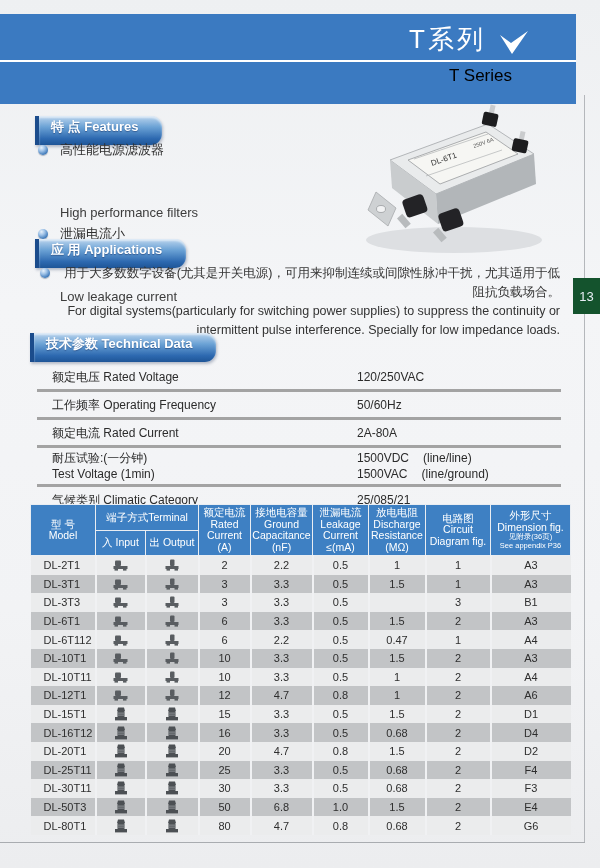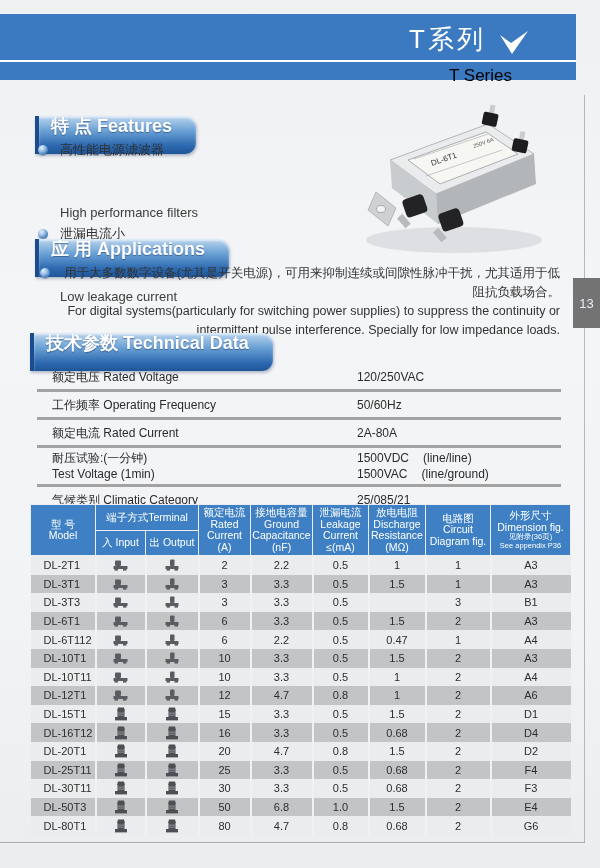--- a/index.html
+++ b/index.html
@@ -3,35 +3,35 @@
 <meta charset="utf-8">
 <style>
   html,body{margin:0;padding:0;}
   body{
     width:600px;height:868px;position:relative;overflow:hidden;
     font-family:"Liberation Sans","DejaVu Sans",sans-serif;
     background:linear-gradient(180deg,#eef0f2 0%,#f4f5f7 35%,#f2f3f5 70%,#ecedef 100%);
     color:#333;
   }
   
-  .top-band{position:absolute;left:0;top:14px;width:576px;height:66px;background:#3b7ac1;}
+  .top-band{position:absolute;left:0;top:14px;width:576px;height:90px;background:#3b7ac1;}
   .band-divider{position:absolute;left:0;top:46px;width:100%;height:2px;background:#fff;}
   .band-cn{position:absolute;top:8px;right:90px;font-size:26px;letter-spacing:3px;color:#fff;}
   .band-arrow{position:absolute;top:16px;right:46px;width:32px;height:28px;}
   .band-en{position:absolute;top:52px;right:64px;font-size:17px;color:#000000;}
   
   .edge-line-v{position:absolute;left:584px;top:95px;width:1px;height:748px;background:#b4b7bb;}
   .edge-line-h{position:absolute;left:0;top:842px;width:585px;height:1px;background:#a9acb0;}
   .page-tab{
-    position:absolute;right:0;top:278px;width:27px;height:50px;background:#737373;
+    position:absolute;right:0;top:278px;width:27px;height:36px;background:#14532d;
     color:#e8eef5;font-size:13px;display:flex;align-items:center;justify-content:center;
   }
   
   .banner{
-    position:absolute;height:38px;line-height:21px;color:#fff;font-size:18px;font-weight:bold;
+    position:absolute;height:29px;line-height:21px;color:#fff;font-size:13px;font-weight:bold;
     padding:0 24px 0 12px;border-radius:0 11px 11px 0;white-space:nowrap;
     background:linear-gradient(180deg,#bcd5ee 0%,#6ba2d5 38%,#2d69b0 78%,#1e5597 100%);
     border-left:4px solid #1b4c8c;
     box-shadow:inset 0 2px 2px rgba(255,255,255,.55), 1px 2px 3px rgba(30,50,90,.3);
     text-shadow:0 1px 1px rgba(25,55,105,.55);
   }
   
   .features-list{position:absolute;left:38px;top:140px;width:290px;}
   .feat-item{margin-bottom:1px;}
   .feat-cn{display:flex;align-items:center;font-size:13px;color:#2f2f2f;height:20px;}

